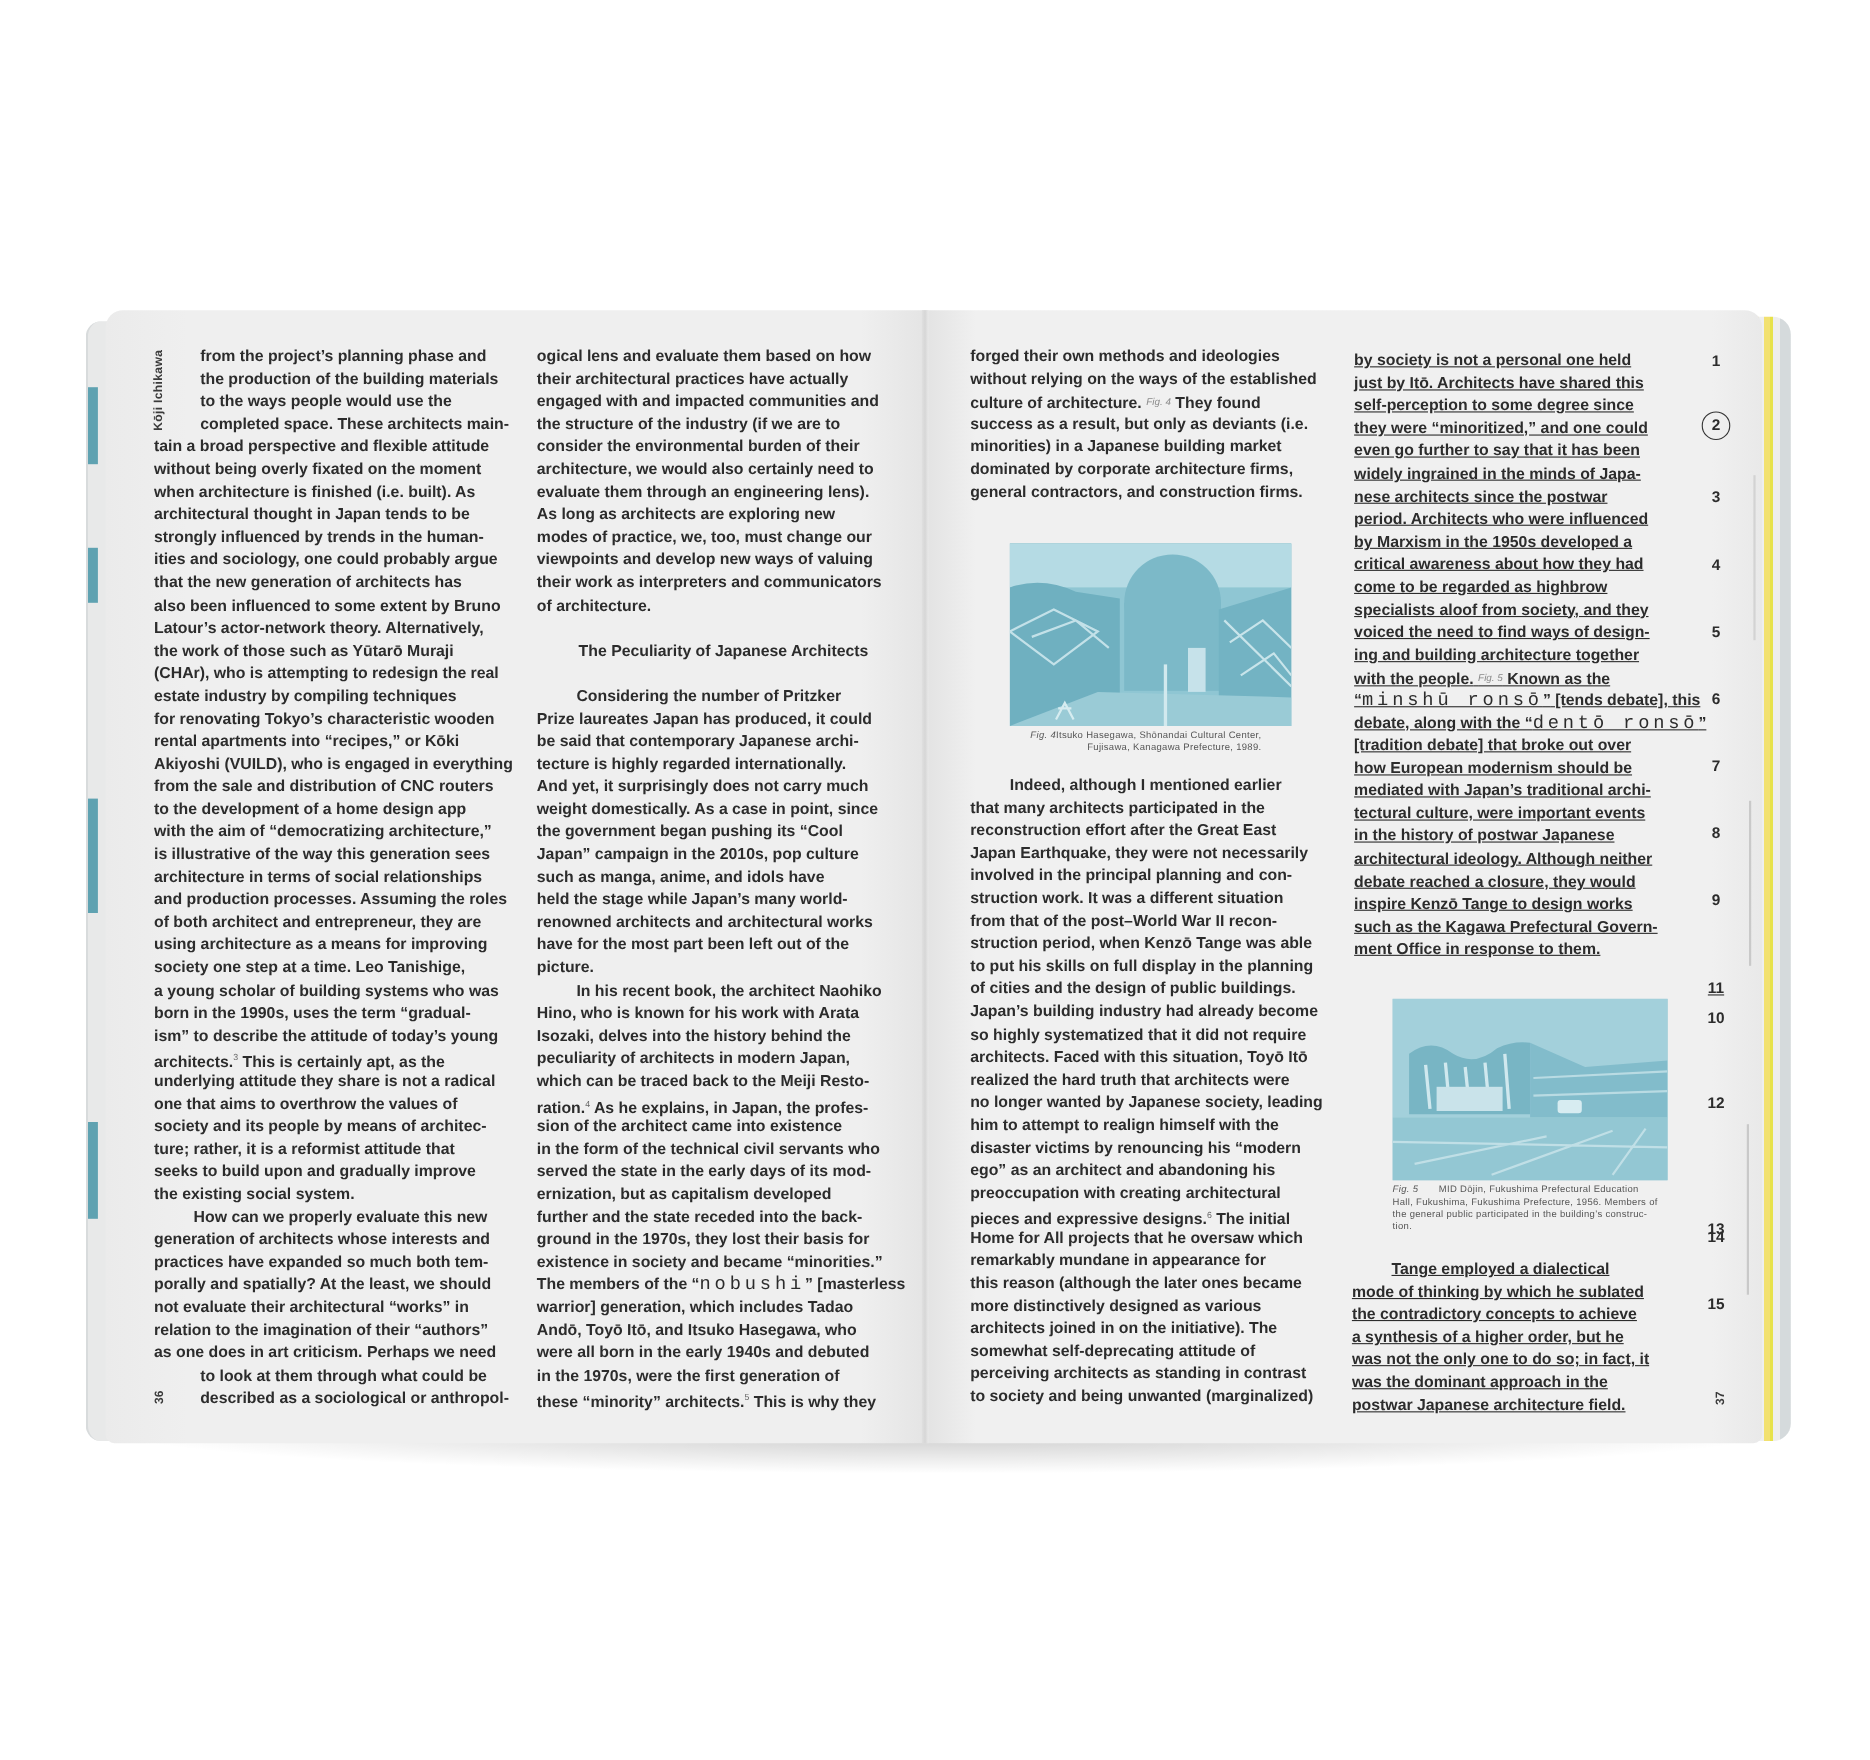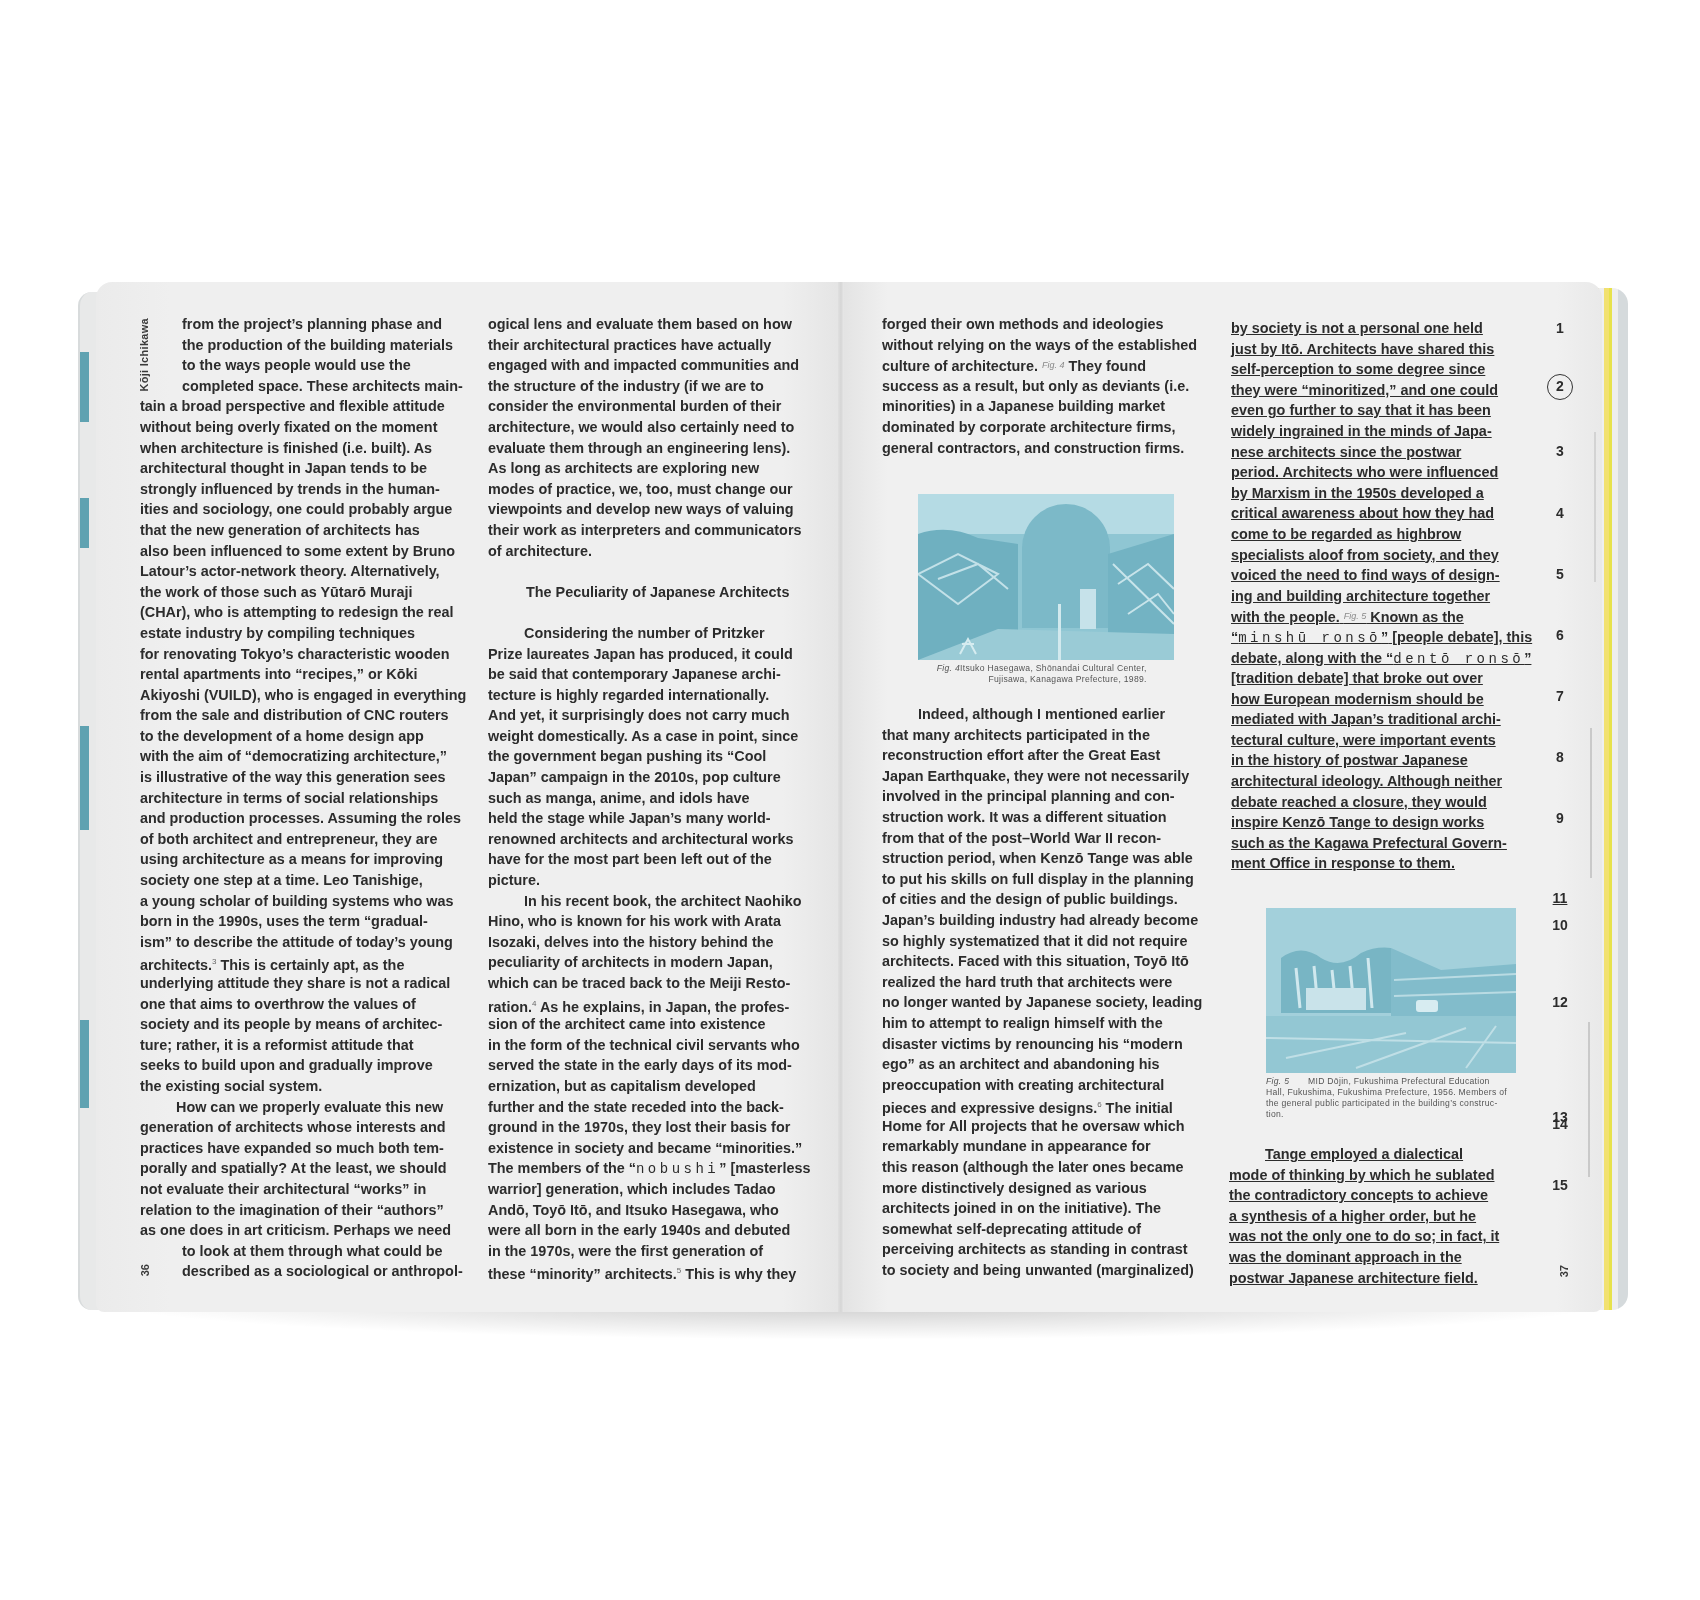--- a/index.html
+++ b/index.html
@@ -30,21 +30,21 @@
   .folio-right { left: 1558px; top: 1265px; transform: none; }
 
   .col { position: absolute; font-size: 14.4px; line-height: 20.6px; color: #2c2c2c; font-weight: bold; }
   .col .ln { white-space: nowrap; height: 20.6px; }
   .col .in { padding-left: 42px; }
   .col .in2 { padding-left: 36px; }
   .col .gap { height: 20.6px; }
   .col .head { padding-left: 38px; }
   .sup { font-size: 8px; vertical-align: super; font-weight: normal; color: #666; }
   .figref { font-size: 9px; font-style: italic; font-weight: normal; color: #8a8a8a; vertical-align: 3px; }
-  .spaced { letter-spacing: 3.5px; font-weight: normal; font-family: "Liberation Mono", monospace; font-size: 14px; }
+  .spaced { letter-spacing: 3.5px; font-weight: normal; font-family: "Liberation Mono", monospace; font-size: 17px; }
 
   .c1 { left: 140px; top: 314px; width: 340px; }
   .c2 { left: 488px; top: 314px; width: 340px; }
   .c3 { left: 882px; top: 314px; width: 340px; }
   .c4 { left: 1231px; top: 318px; width: 300px; text-decoration: underline; }
 
   .figure { position: absolute; }
   .photo { position: absolute; overflow: hidden; background: #8cc3d1; }
   .caption { position: absolute; font-size: 8.6px; line-height: 11px; color: #555; letter-spacing: 0.3px; white-space: nowrap; }
   .caption .lbl { font-style: italic; display: inline-block; width: 42px; }
@@ -247,21 +247,21 @@
   <div class="ln">widely ingrained in the minds of Japa-</div>
   <div class="ln">nese architects since the postwar</div>
   <div class="ln">period. Architects who were influenced</div>
   <div class="ln">by Marxism in the 1950s developed a</div>
   <div class="ln">critical awareness about how they had</div>
   <div class="ln">come to be regarded as highbrow</div>
   <div class="ln">specialists aloof from society, and they</div>
   <div class="ln">voiced the need to find ways of design-</div>
   <div class="ln">ing and building architecture together</div>
   <div class="ln"><span>with the people.</span> <span class="figref">Fig. 5</span><span> Known as the</span></div>
-  <div class="ln">“<span class="spaced">minshū ronsō</span>”<span> [people debate], this</span></div>
+  <div class="ln">“<span class="spaced">minshū ronsō</span>”<span> [tends debate], this</span></div>
   <div class="ln"><span>debate, along with the “</span><span class="spaced">dentō ronsō</span>”</div>
   <div class="ln">[tradition debate] that broke out over</div>
   <div class="ln">how European modernism should be</div>
   <div class="ln">mediated with Japan’s traditional archi-</div>
   <div class="ln">tectural culture, were important events</div>
   <div class="ln">in the history of postwar Japanese</div>
   <div class="ln">architectural ideology. Although neither</div>
   <div class="ln">debate reached a closure, they would</div>
   <div class="ln">inspire Kenzō Tange to design works</div>
   <div class="ln">such as the Kagawa Prefectural Govern-</div>

